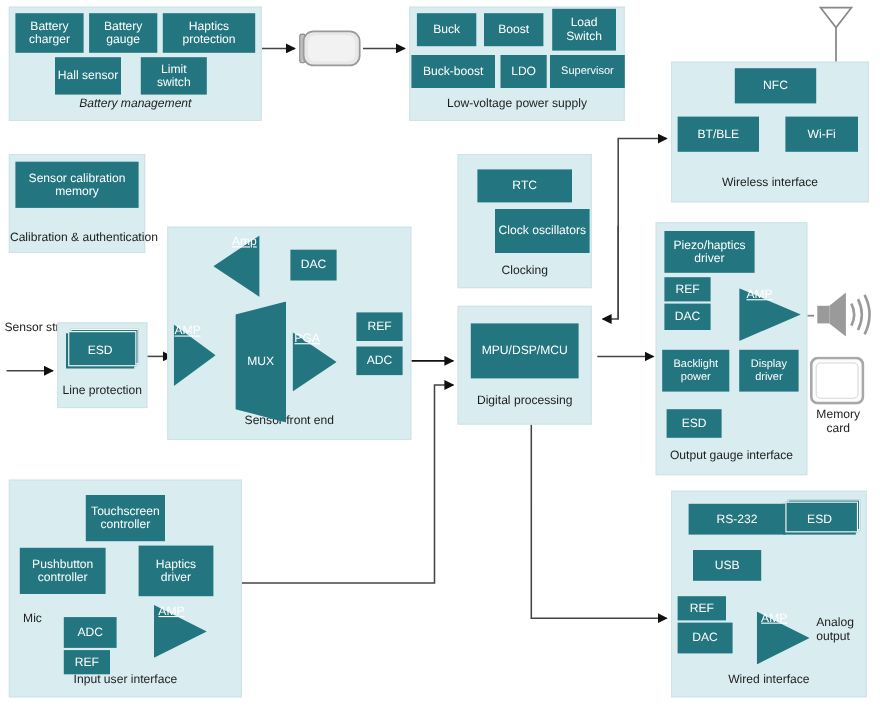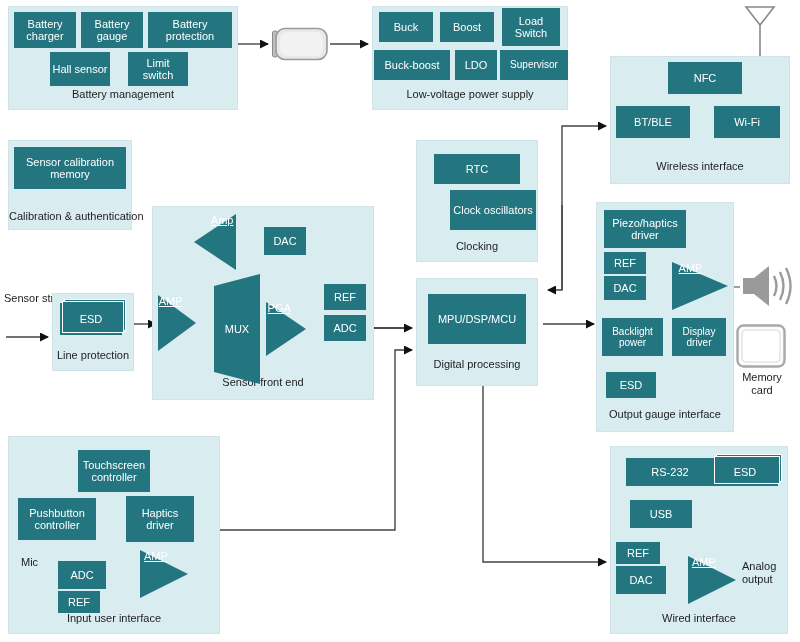--- a/index.html
+++ b/index.html
@@ -160,25 +160,25 @@
 
     <line x1="728" y1="287" x2="740" y2="287" stroke="#888" stroke-width="1.6"></line>
 
     <line x1="14" y1="575" x2="60" y2="575" stroke="#888" stroke-width="1.6"></line>
     <line x1="104" y1="575" x2="140" y2="575" stroke="#888" stroke-width="1.6"></line>
 
     <line x1="665" y1="581" x2="688" y2="581" stroke="#888" stroke-width="2"></line>
   </svg>
 
   <div class="panel" style="left:8px; top:6px; width:230px; height:104px;">
-    <div class="panel-title" style="bottom:8px;">Battery management</div>
+    <div class="panel-title" style="bottom:8px;font-style:italic;">Battery management</div>
   </div>
   <div class="blk" style="left:14px; top:12px; width:62px; height:36px;">Battery charger</div>
   <div class="blk" style="left:81px; top:12px; width:62px; height:36px;">Battery gauge</div>
-  <div class="blk" style="left:148px; top:12px; width:84px; height:36px;">Battery protection</div>
+  <div class="blk" style="left:148px; top:12px; width:84px; height:36px;">Haptics protection</div>
   <div class="blk" style="left:50px; top:52px; width:60px; height:34px;text-align:center;">Hall sensor</div>
   <div class="blk" style="left:128px; top:52px; width:60px; height:34px;">Limit switch</div>
 
   <div class="icon" style="left:271px; top:27px; width:58px; height:34px;">
     <svg width="58" height="34" viewBox="0 0 58 34" xmlns="http://www.w3.org/2000/svg">
       <rect x="1.5" y="4" width="5" height="26" rx="2" fill="#bfbfbf" stroke="#8a8a8a" stroke-width="1"></rect>
       <rect x="5" y="1.5" width="51" height="31" rx="9" fill="#e8e8e8" stroke="#9a9a9a" stroke-width="1.6"></rect>
       <rect x="9" y="5" width="43" height="24" rx="7" fill="#f2f2f2" stroke="none"></rect>
     </svg>
   </div>

